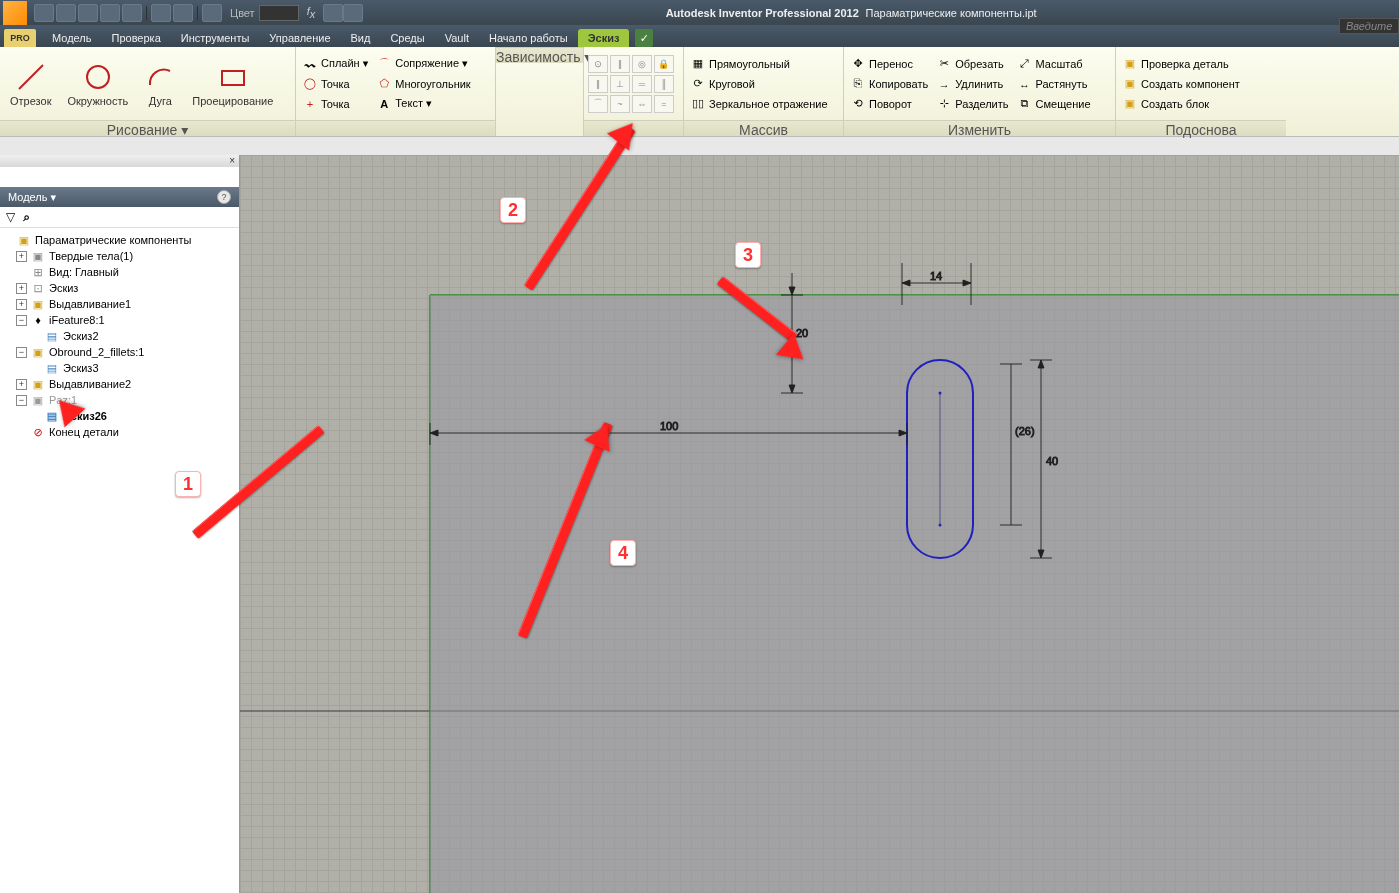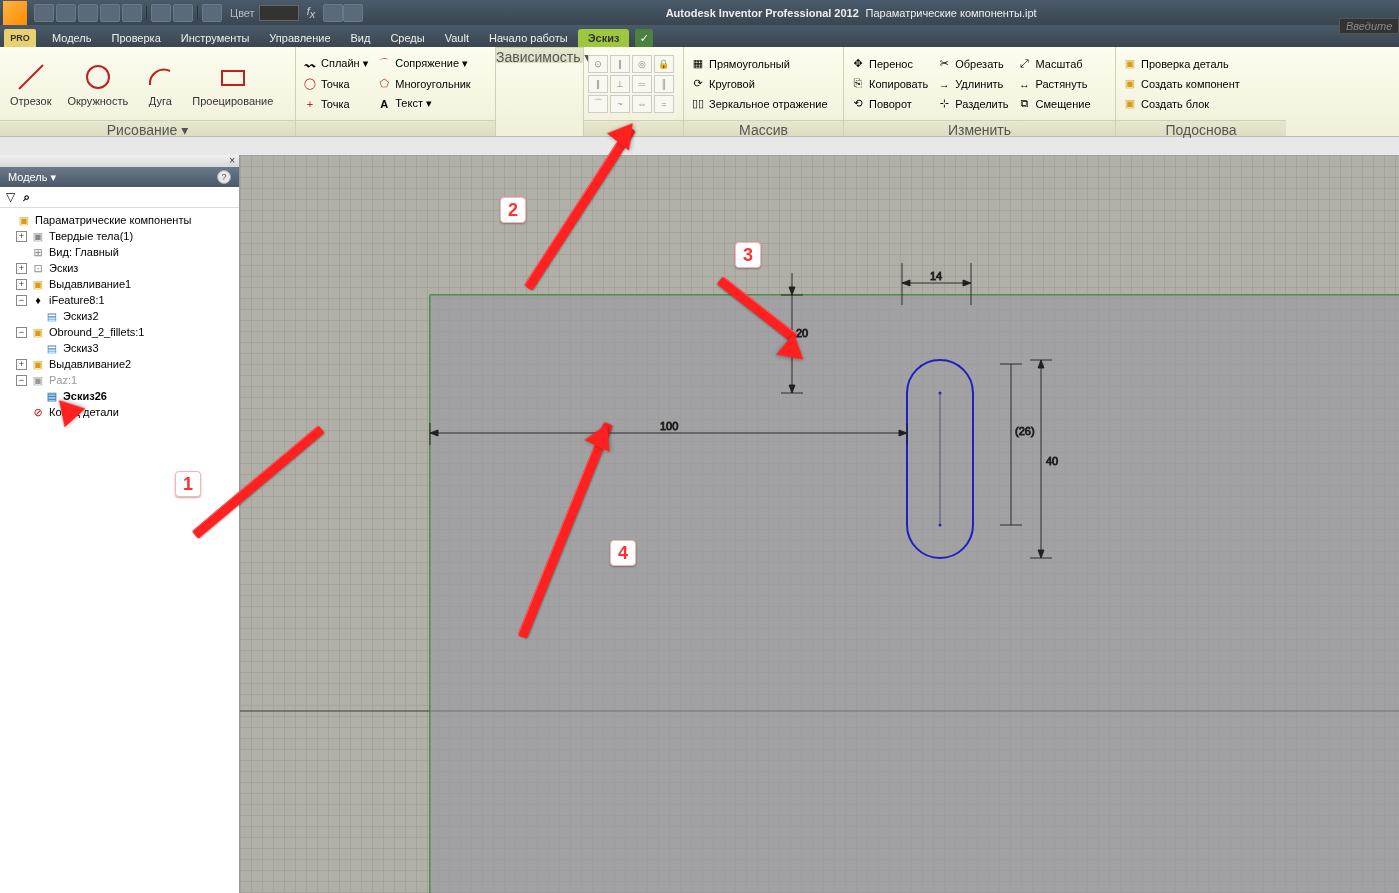--- a/index.html
+++ b/index.html
@@ -36,21 +36,21 @@
 .small-row { display: flex; align-items: center; gap: 3px; padding: 1px 2px; cursor: pointer; white-space: nowrap; }
 .small-row .icon { width: 16px; height: 16px; display: flex; align-items: center; justify-content: center; }
 .col { display: flex; flex-direction: column; gap: 2px; }
 .big-btn.active { background: #d8e8f8; border: 1px solid #7aa8d8; border-radius: 3px; }
 .icon-grid { display: grid; grid-template-columns: repeat(4, 20px); gap: 2px; }
 .icon-grid .cell { width: 20px; height: 18px; border: 1px solid #ccc; background: #f8f8f0; display: flex; align-items: center; justify-content: center; font-size: 9px; color: #888; }
 
 
 .browser { position: absolute; top: 155px; left: 0; width: 240px; height: 738px; background: #fff; border-right: 1px solid #999; }
 .browser .closebar { height: 12px; background: linear-gradient(#f0f0f0, #d8d8d8); text-align: right; padding-right: 4px; font-size: 10px; color: #333; }
-.browser .hdr { height: 20px; background: linear-gradient(#6a7a8a, #4a5868); color: #fff; padding: 2px 8px; display: flex; align-items: center; justify-content: space-between; }
+.browser .hdr { height: 20px; background: linear-gradient(#6a7a8a, #4a5868); color: #fff; padding: 2px 8px; display: flex; align-items: center; justify-content: space-between; margin-top: 20px; }
 .browser .hdr .help { width: 14px; height: 14px; border: 1px solid #aaa; border-radius: 7px; text-align: center; line-height: 12px; font-size: 9px; background: #e8e8e8; color: #555; }
 .browser .filters { padding: 3px 6px; display: flex; gap: 8px; border-bottom: 1px solid #ddd; }
 .browser .filters span { font-size: 12px; }
 .tree { padding: 4px 2px; }
 .tree .node { display: flex; align-items: center; gap: 3px; padding: 1px 0; cursor: pointer; }
 .tree .node .exp { width: 11px; height: 11px; border: 1px solid #888; background: #fff; text-align: center; line-height: 9px; font-size: 9px; color: #333; }
 .tree .node .noexp { width: 11px; }
 .tree .node .icn { width: 16px; height: 14px; display: inline-flex; align-items: center; justify-content: center; font-size: 11px; }
 .tree .node.selected { font-weight: bold; }
 .tree .indent1 { padding-left: 14px; }

